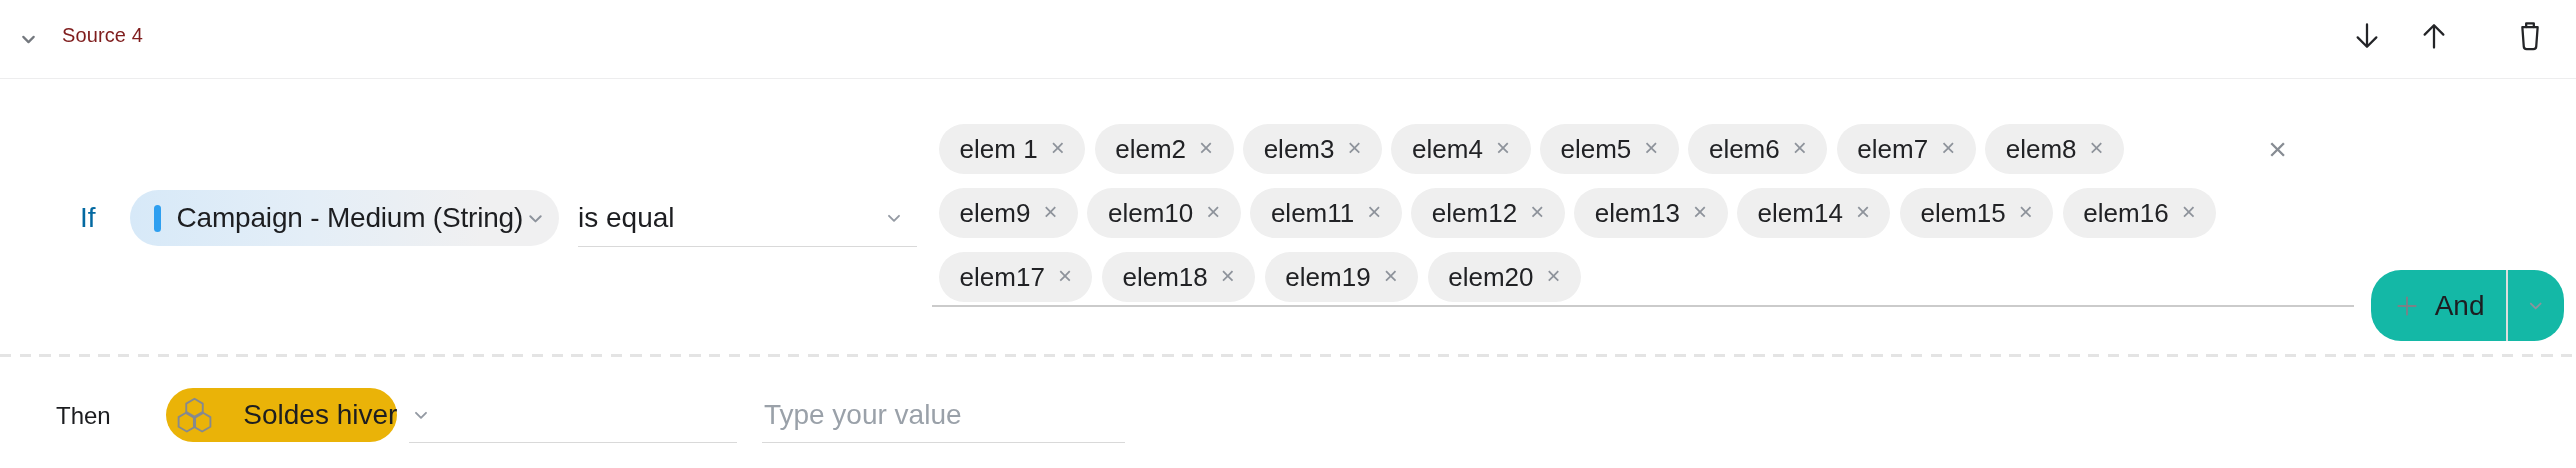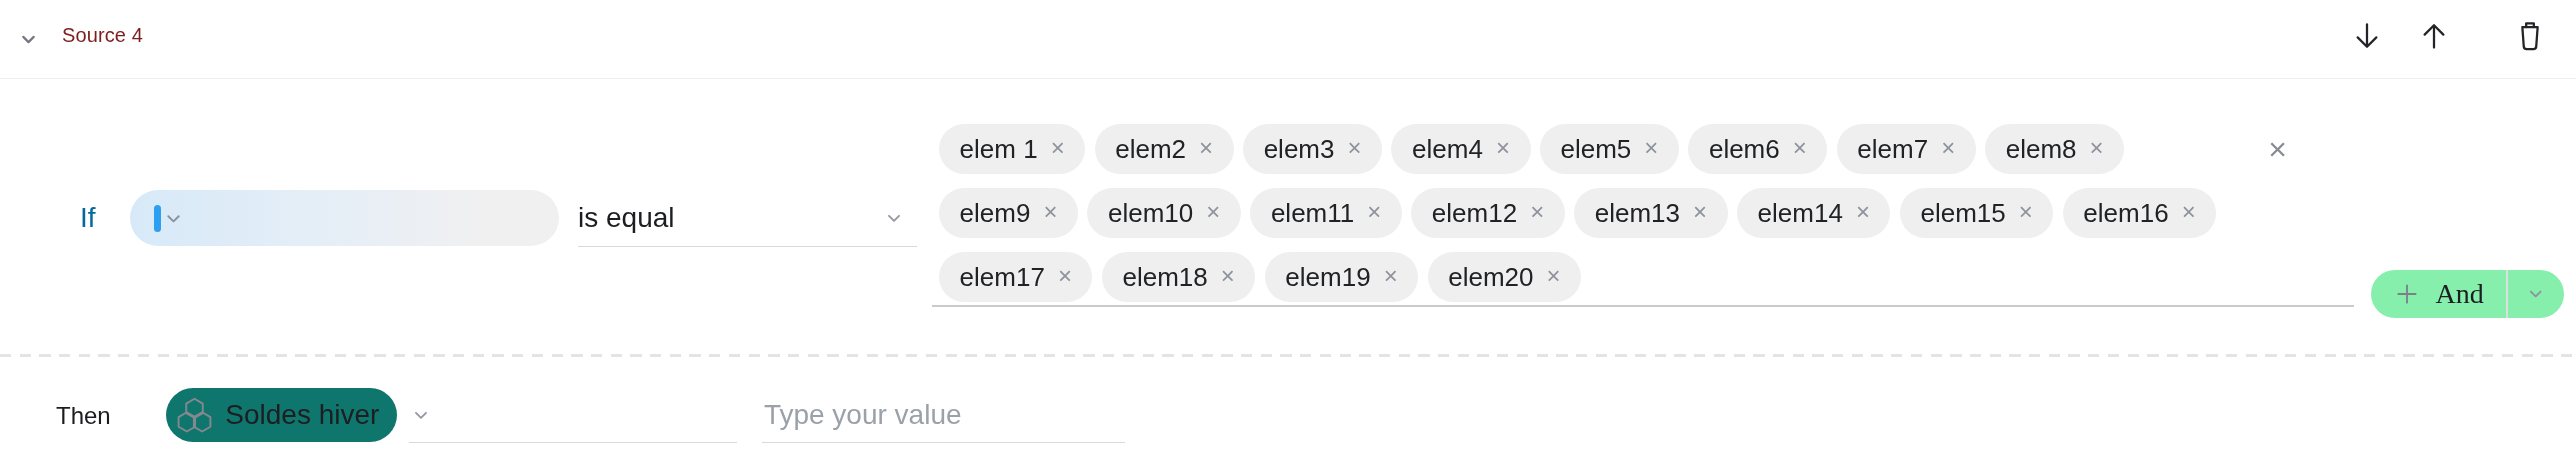--- a/index.html
+++ b/index.html
@@ -38,34 +38,34 @@
   .chip {
     height:50px; border-radius:25px; background:#efefef; display:inline-flex;
     align-items:center; padding:0 20.6px; gap:13px; cursor:default; flex:none;
   }
   .chip-label { font-size:26px; color:#212225; white-space:nowrap; }
   .chip-x { font-size:24px; line-height:1; color:#8e939b; cursor:pointer; transform:translateY(-0.9px); }
   .clear-x { left:2256px; top:124px; width:43px; height:50px; display:flex; align-items:center; justify-content:center;
              font-size:32px; color:#878c93; cursor:pointer; }
   .chips-underline { left:932px; top:305px; width:1422px; height:1.9px; background:#cbcbcb; }
 
-  .and-btn { left:2371px; top:270px; width:193px; height:48px; border-radius:30px; background:#86efac; display:flex; overflow:hidden;font-family:Liberation Serif, serif; }
+  .and-btn { left:2371px; top:270px; width:193px; height:71px; border-radius:30px; background:#14b8a6; display:flex; overflow:hidden; }
   .and-main { flex:1; display:flex; align-items:center; justify-content:center; gap:14px; cursor:pointer; }
   .and-label { font-size:28px; color:#1d1e21; }
   .and-divider { width:1.9px; background:#dedede; }
   .and-caret { width:56px; display:flex; align-items:center; justify-content:center; cursor:pointer; }
 
   .dashed-divider { left:0; top:354px; width:2576px; height:2.8px;
     background:repeating-linear-gradient(90deg,#e4e4e4 0 11.2px,transparent 11.2px 19.7px); }
 
   
   .then-label { left:56px; top:401px; font-size:24px; line-height:30px; color:#1b1c1f; }
   .target-pill {
-    left:166px; top:388px; width:231px; height:54px; border-radius:27px; background:#0f766e;
-    display:flex; align-items:center; padding:0 17px 0 10.3px; gap:12px; cursor:pointer;
+    left:166px; top:388px; width:231px; height:54px; border-radius:27px; background:#eab308;
+    display:flex; align-items:center; padding:0 17px 0 10.3px; gap:30px; cursor:pointer;
   }
   .target-text { font-size:28px; color:#1d1e21; white-space:nowrap; }
   .operation-select { left:409px; top:387px; width:328px; height:56px; padding-right:9.4px; }
   .value-field { left:762px; top:387px; width:363px; height:56px; border-bottom:1.9px solid #d9d9d9; display:flex; align-items:flex-end; }
   .value-field input {
     width:100%; border:none; outline:none; background:transparent;
     font-family:"Liberation Sans","DejaVu Sans",sans-serif;
     font-size:28px; color:#be185d; padding:0 0 11.2px 1.9px;
   }
   .value-field input::placeholder { color:#9aa1a9; opacity:1; }
@@ -106,20 +106,21 @@
         <path d="M9.3 5.7V3.1h5.4v2.6"></path>
         <path d="M6.6 5.7h10.8l-1 13.6a2 2 0 0 1-2 1.9H9.6a2 2 0 0 1-2-1.9z"></path>
       </svg>
   </span>
 </div>
 
 <div class="abs if-label">If</div>
 
 <div class="abs field-pill">
   <span class="accent-bar" style="background: rgb(46, 159, 240);"></span>
+  <span class="field-text">Campaign - Medium (String)</span>
   <span>
     <svg width="25" height="25" viewBox="0 0 24 24" fill="none" stroke="#8d939c" stroke-width="1.9" stroke-linecap="round" stroke-linejoin="round">
         <path d="M7 9.8l5 5 5-5"></path>
       </svg>
   </span>
 </div>
 
 <div class="abs select-box operator-select">
   <span class="select-text">is equal</span>
   <span>

